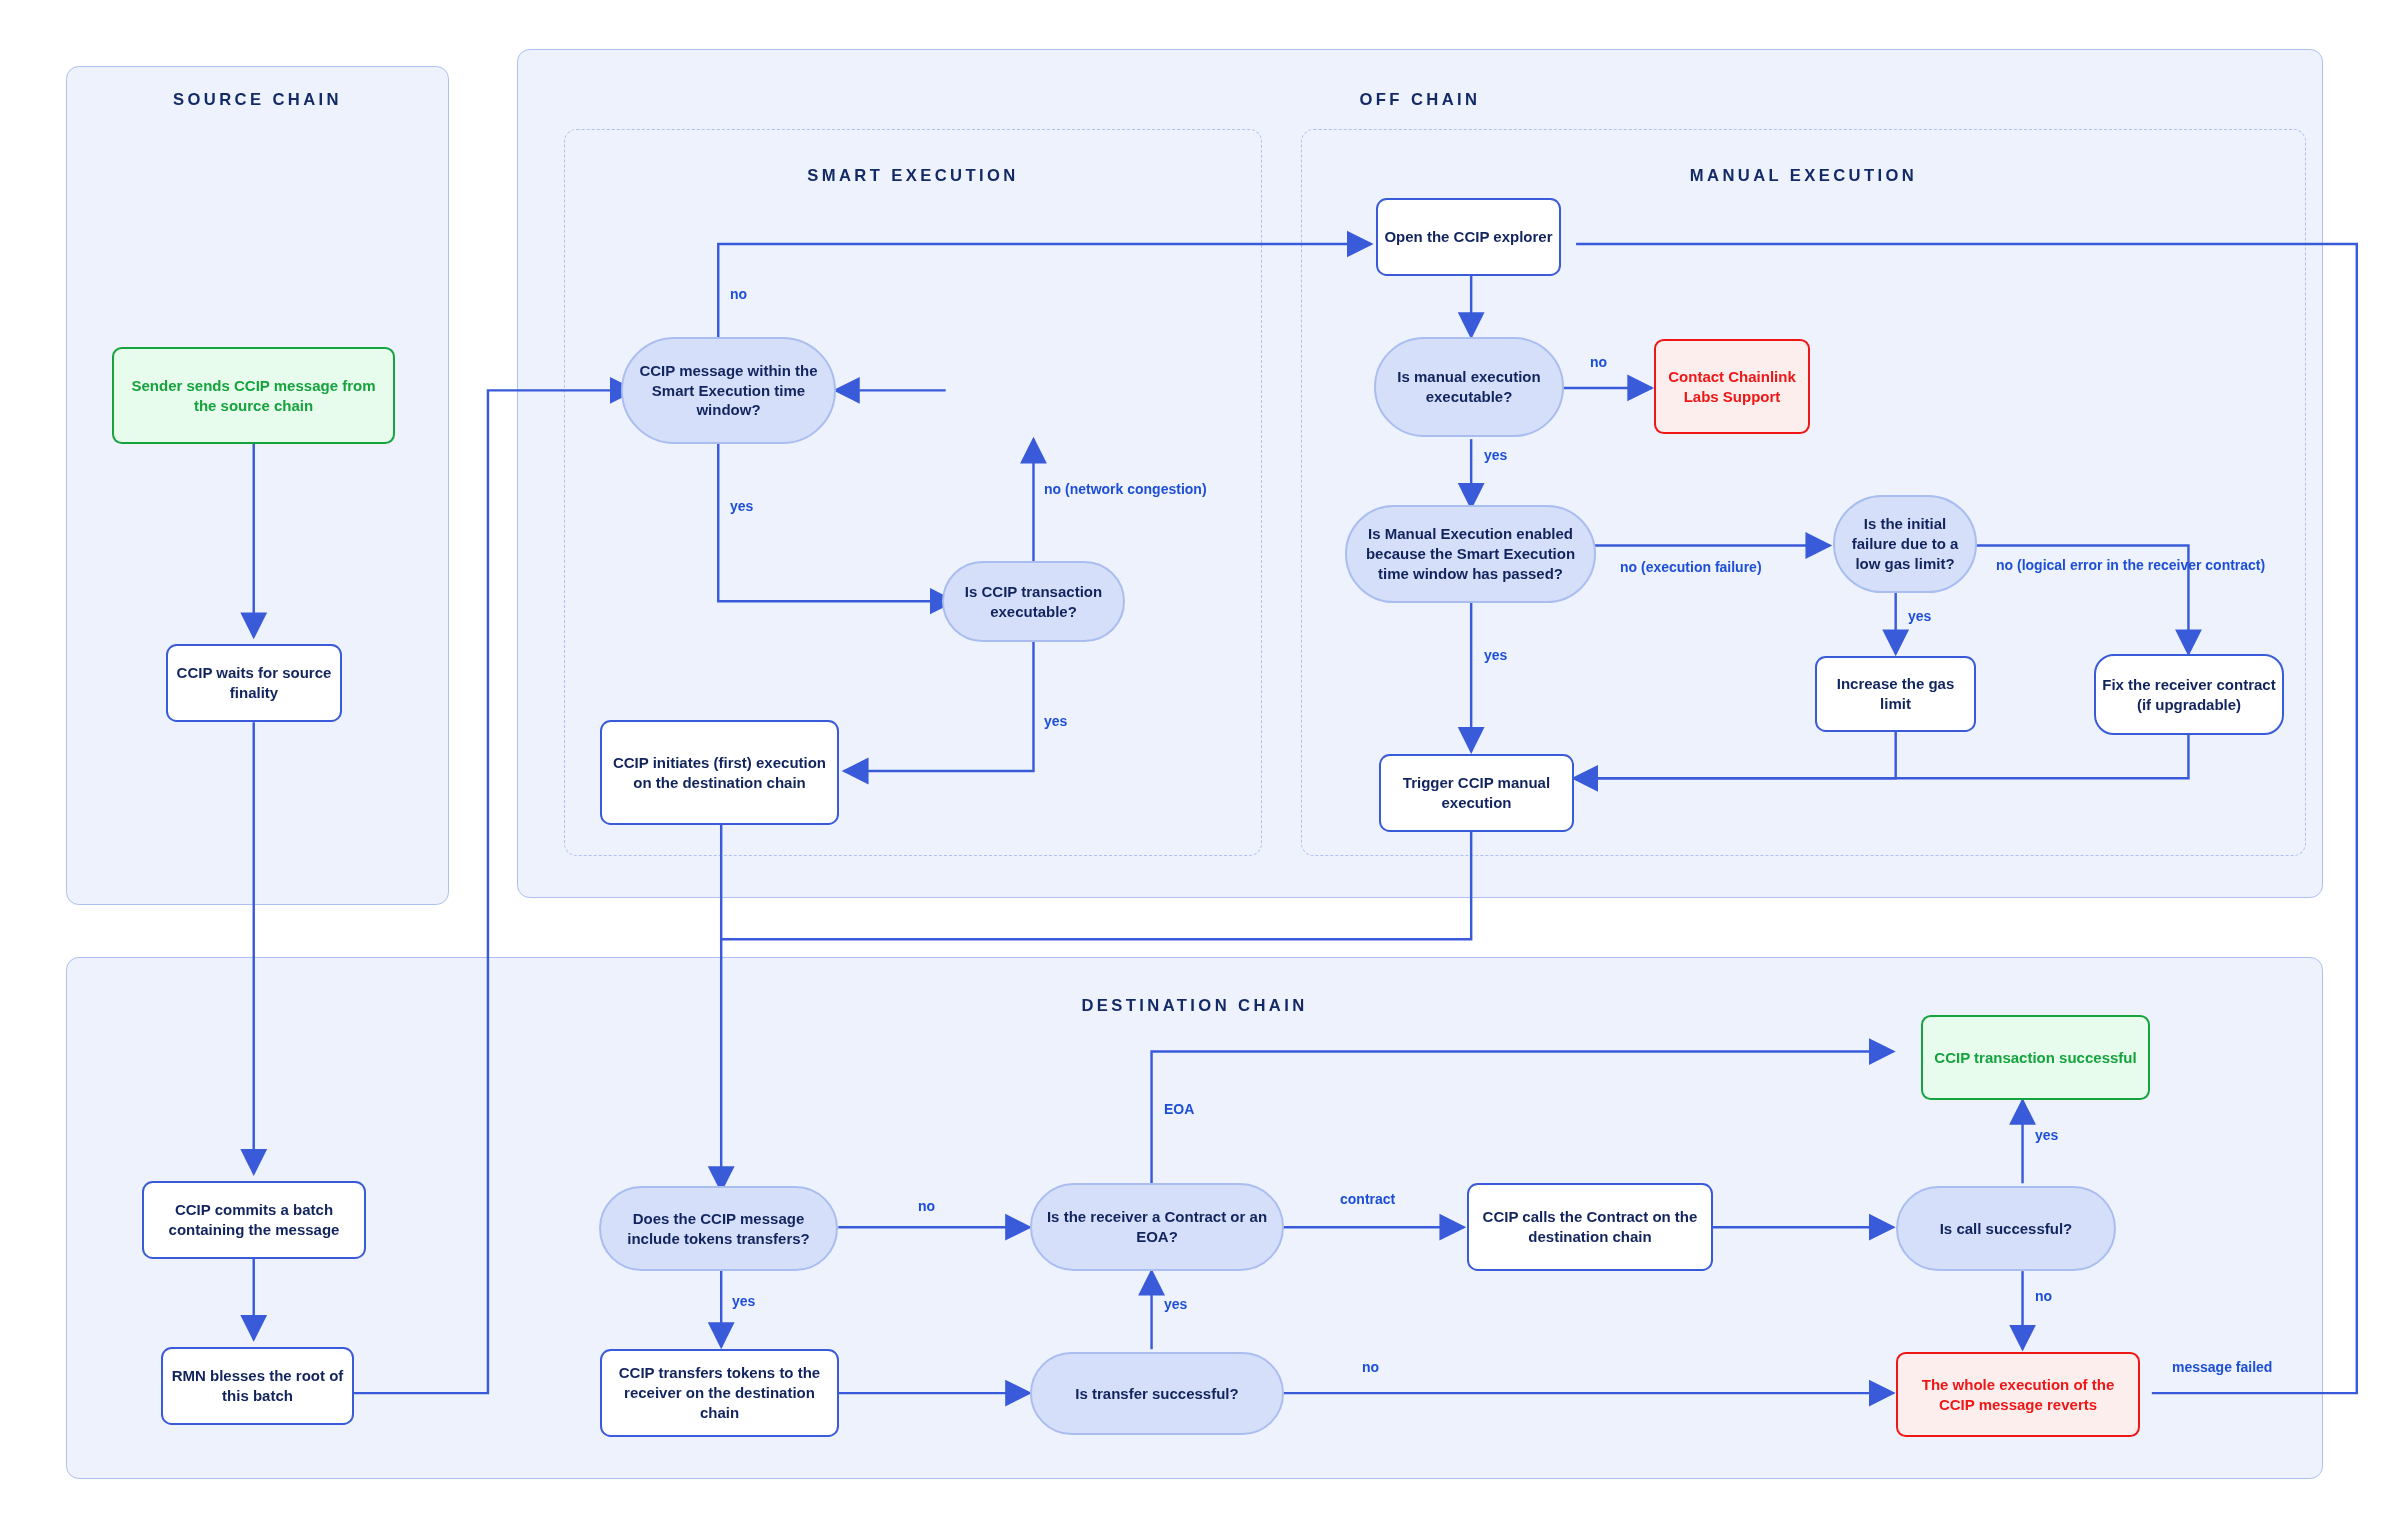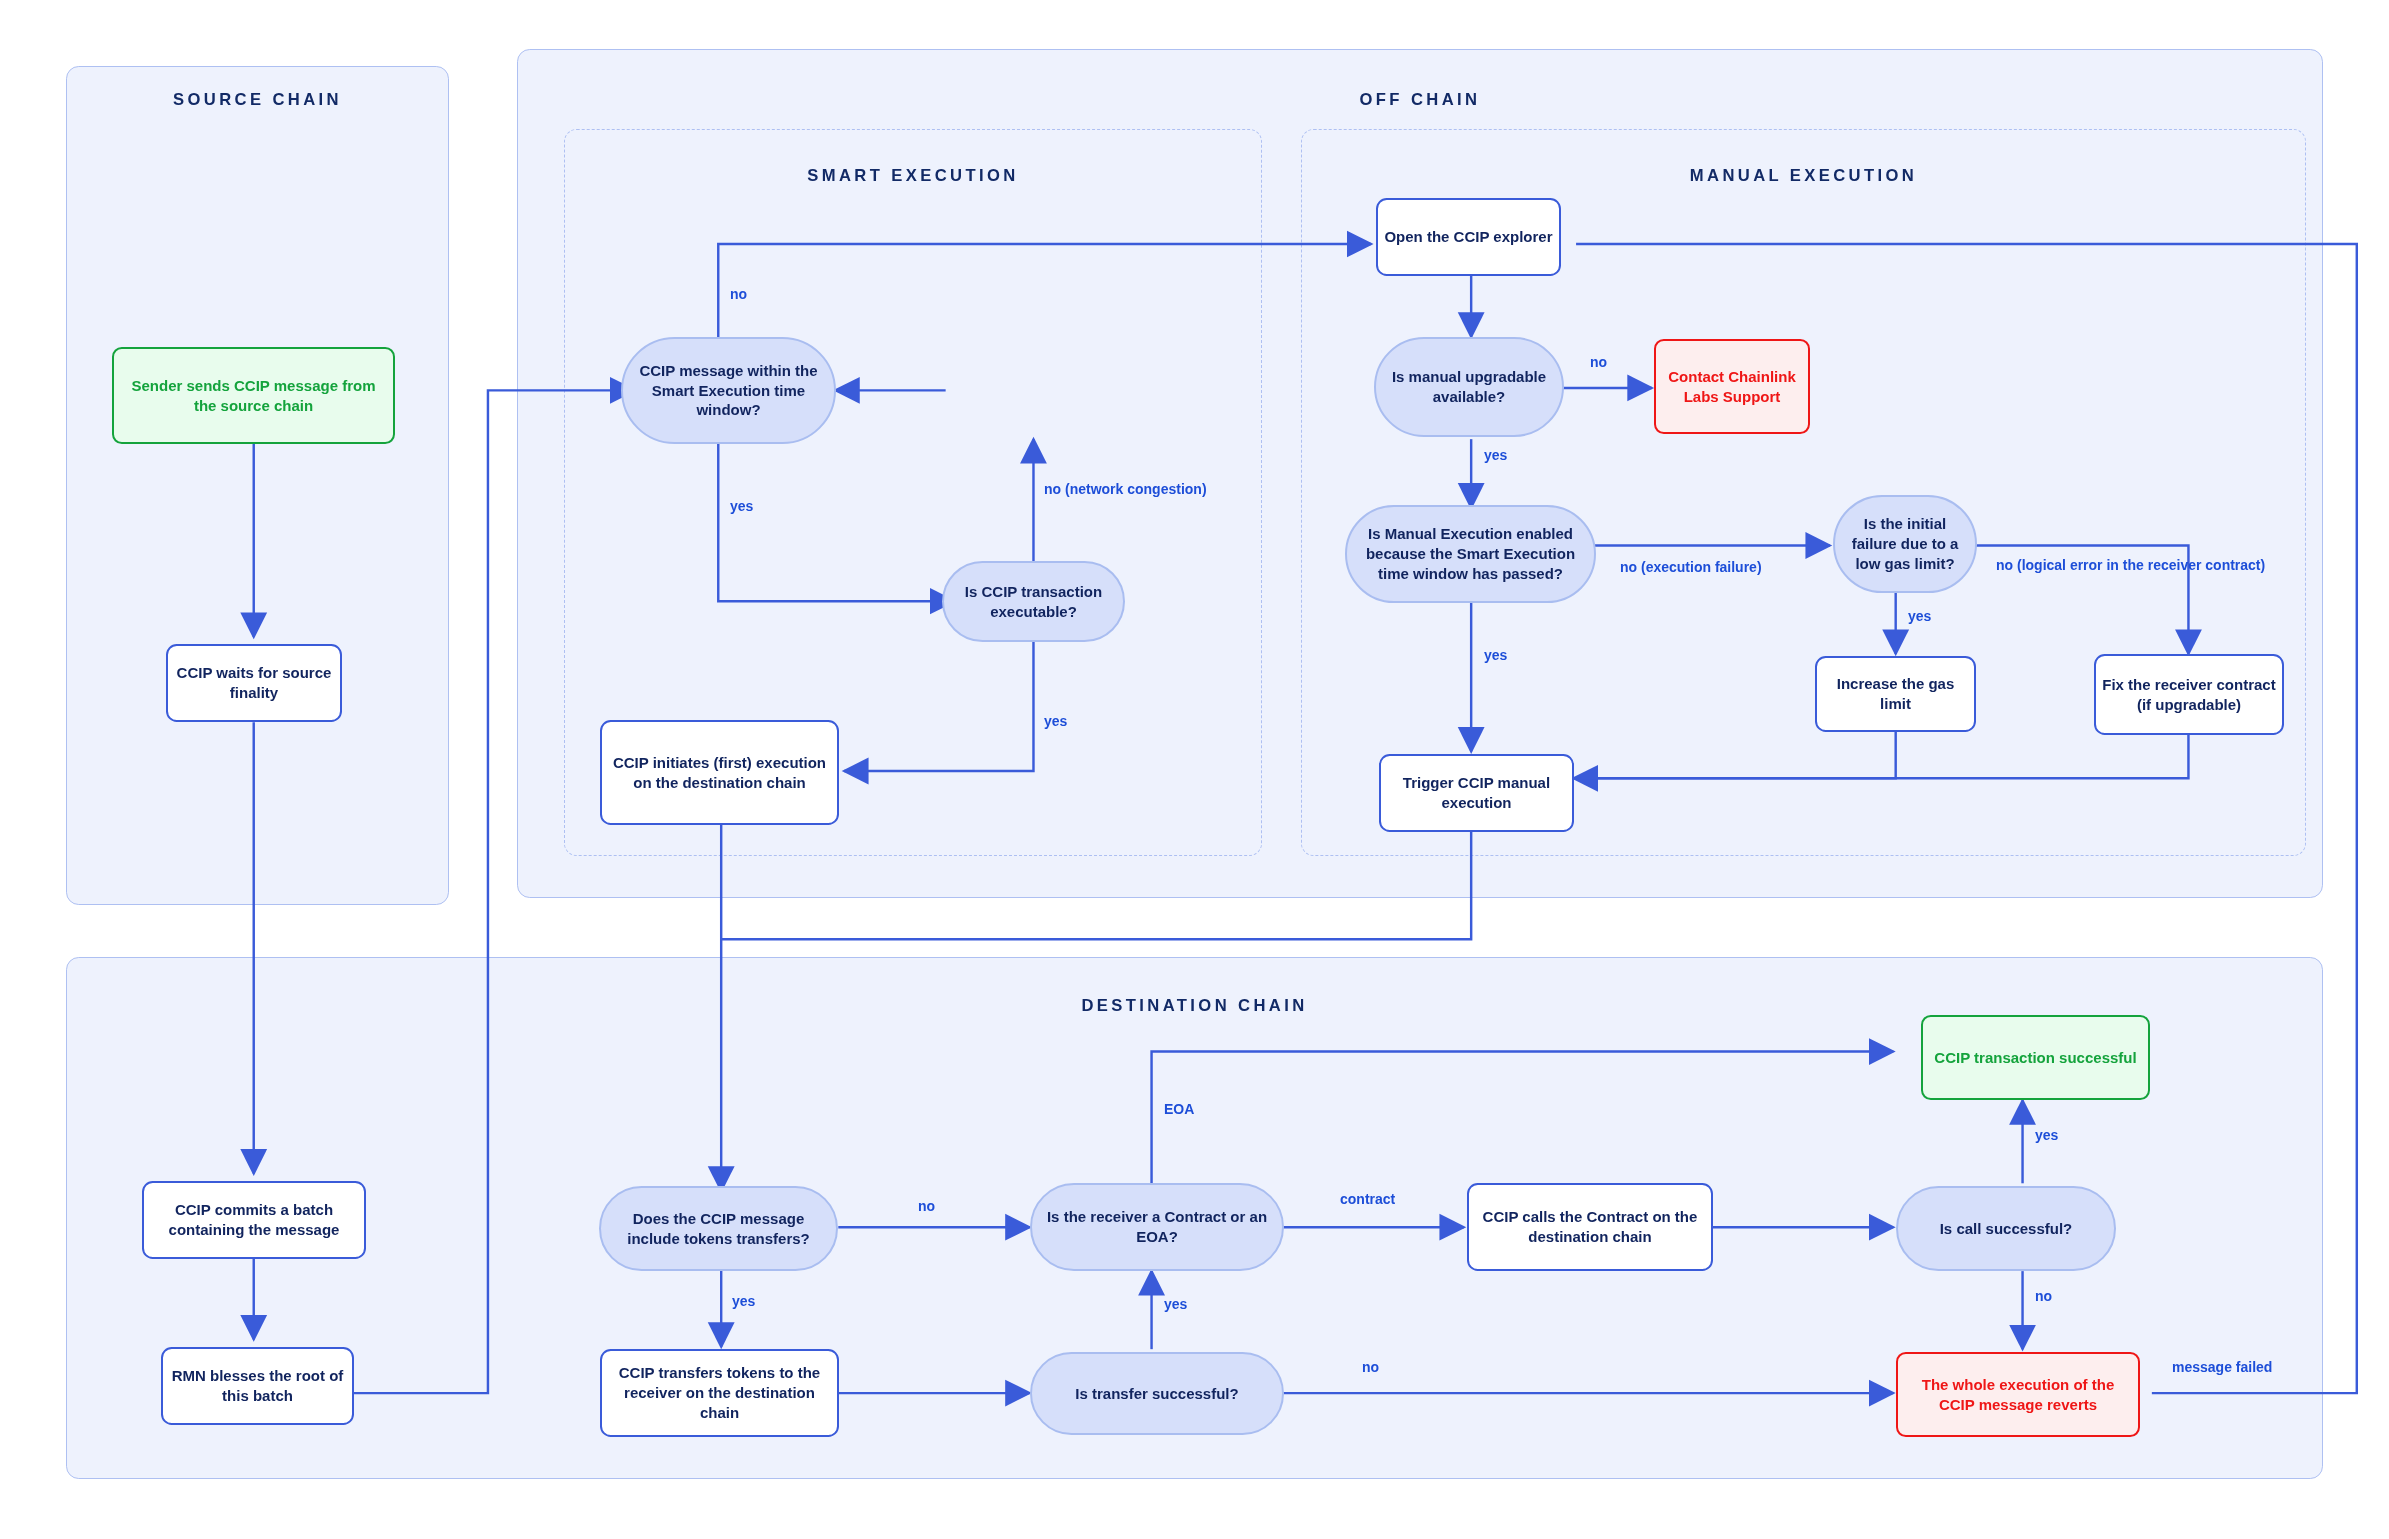--- a/index.html
+++ b/index.html
@@ -110,35 +110,35 @@
     <span>Is CCIP transaction executable?</span>
   </div>
   <div class="node n-process" style="left:600px;top:720px;width:239px;height:105px;">
     <span>CCIP initiates (first) execution on the destination chain</span>
   </div>
 
   <div class="node n-process" style="left:1376px;top:198px;width:185px;height:78px;">
     <span>Open the CCIP explorer</span>
   </div>
   <div class="node n-decision" style="left:1374px;top:337px;width:190px;height:100px;">
-    <span>Is manual upgradable available?</span>
+    <span>Is manual execution executable?</span>
   </div>
   <div class="node n-error" style="left:1654px;top:339px;width:156px;height:95px;">
     <span>Contact Chainlink Labs Support</span>
   </div>
   <div class="node n-decision" style="left:1345px;top:505px;width:251px;height:98px;">
     <span>Is Manual Execution enabled because the Smart Execution time window has passed?</span>
   </div>
   <div class="node n-decision" style="left:1833px;top:495px;width:144px;height:98px;">
     <span>Is the initial failure due to a low gas limit?</span>
   </div>
   <div class="node n-process" style="left:1815px;top:656px;width:161px;height:76px;">
     <span>Increase the gas limit</span>
   </div>
-  <div class="node n-process" style="left:2094px;top:654px;width:190px;height:81px;">
+  <div class="node n-process" style="left:2094px;top:654px;width:190px;height:81px;border-radius:20px;">
     <span>Fix the receiver contract (if upgradable)</span>
   </div>
   <div class="node n-process" style="left:1379px;top:754px;width:195px;height:78px;">
     <span>Trigger CCIP manual execution</span>
   </div>
 
   <div class="node n-decision" style="left:599px;top:1186px;width:239px;height:85px;">
     <span>Does the CCIP message include tokens transfers?</span>
   </div>
   <div class="node n-process" style="left:600px;top:1349px;width:239px;height:88px;">

